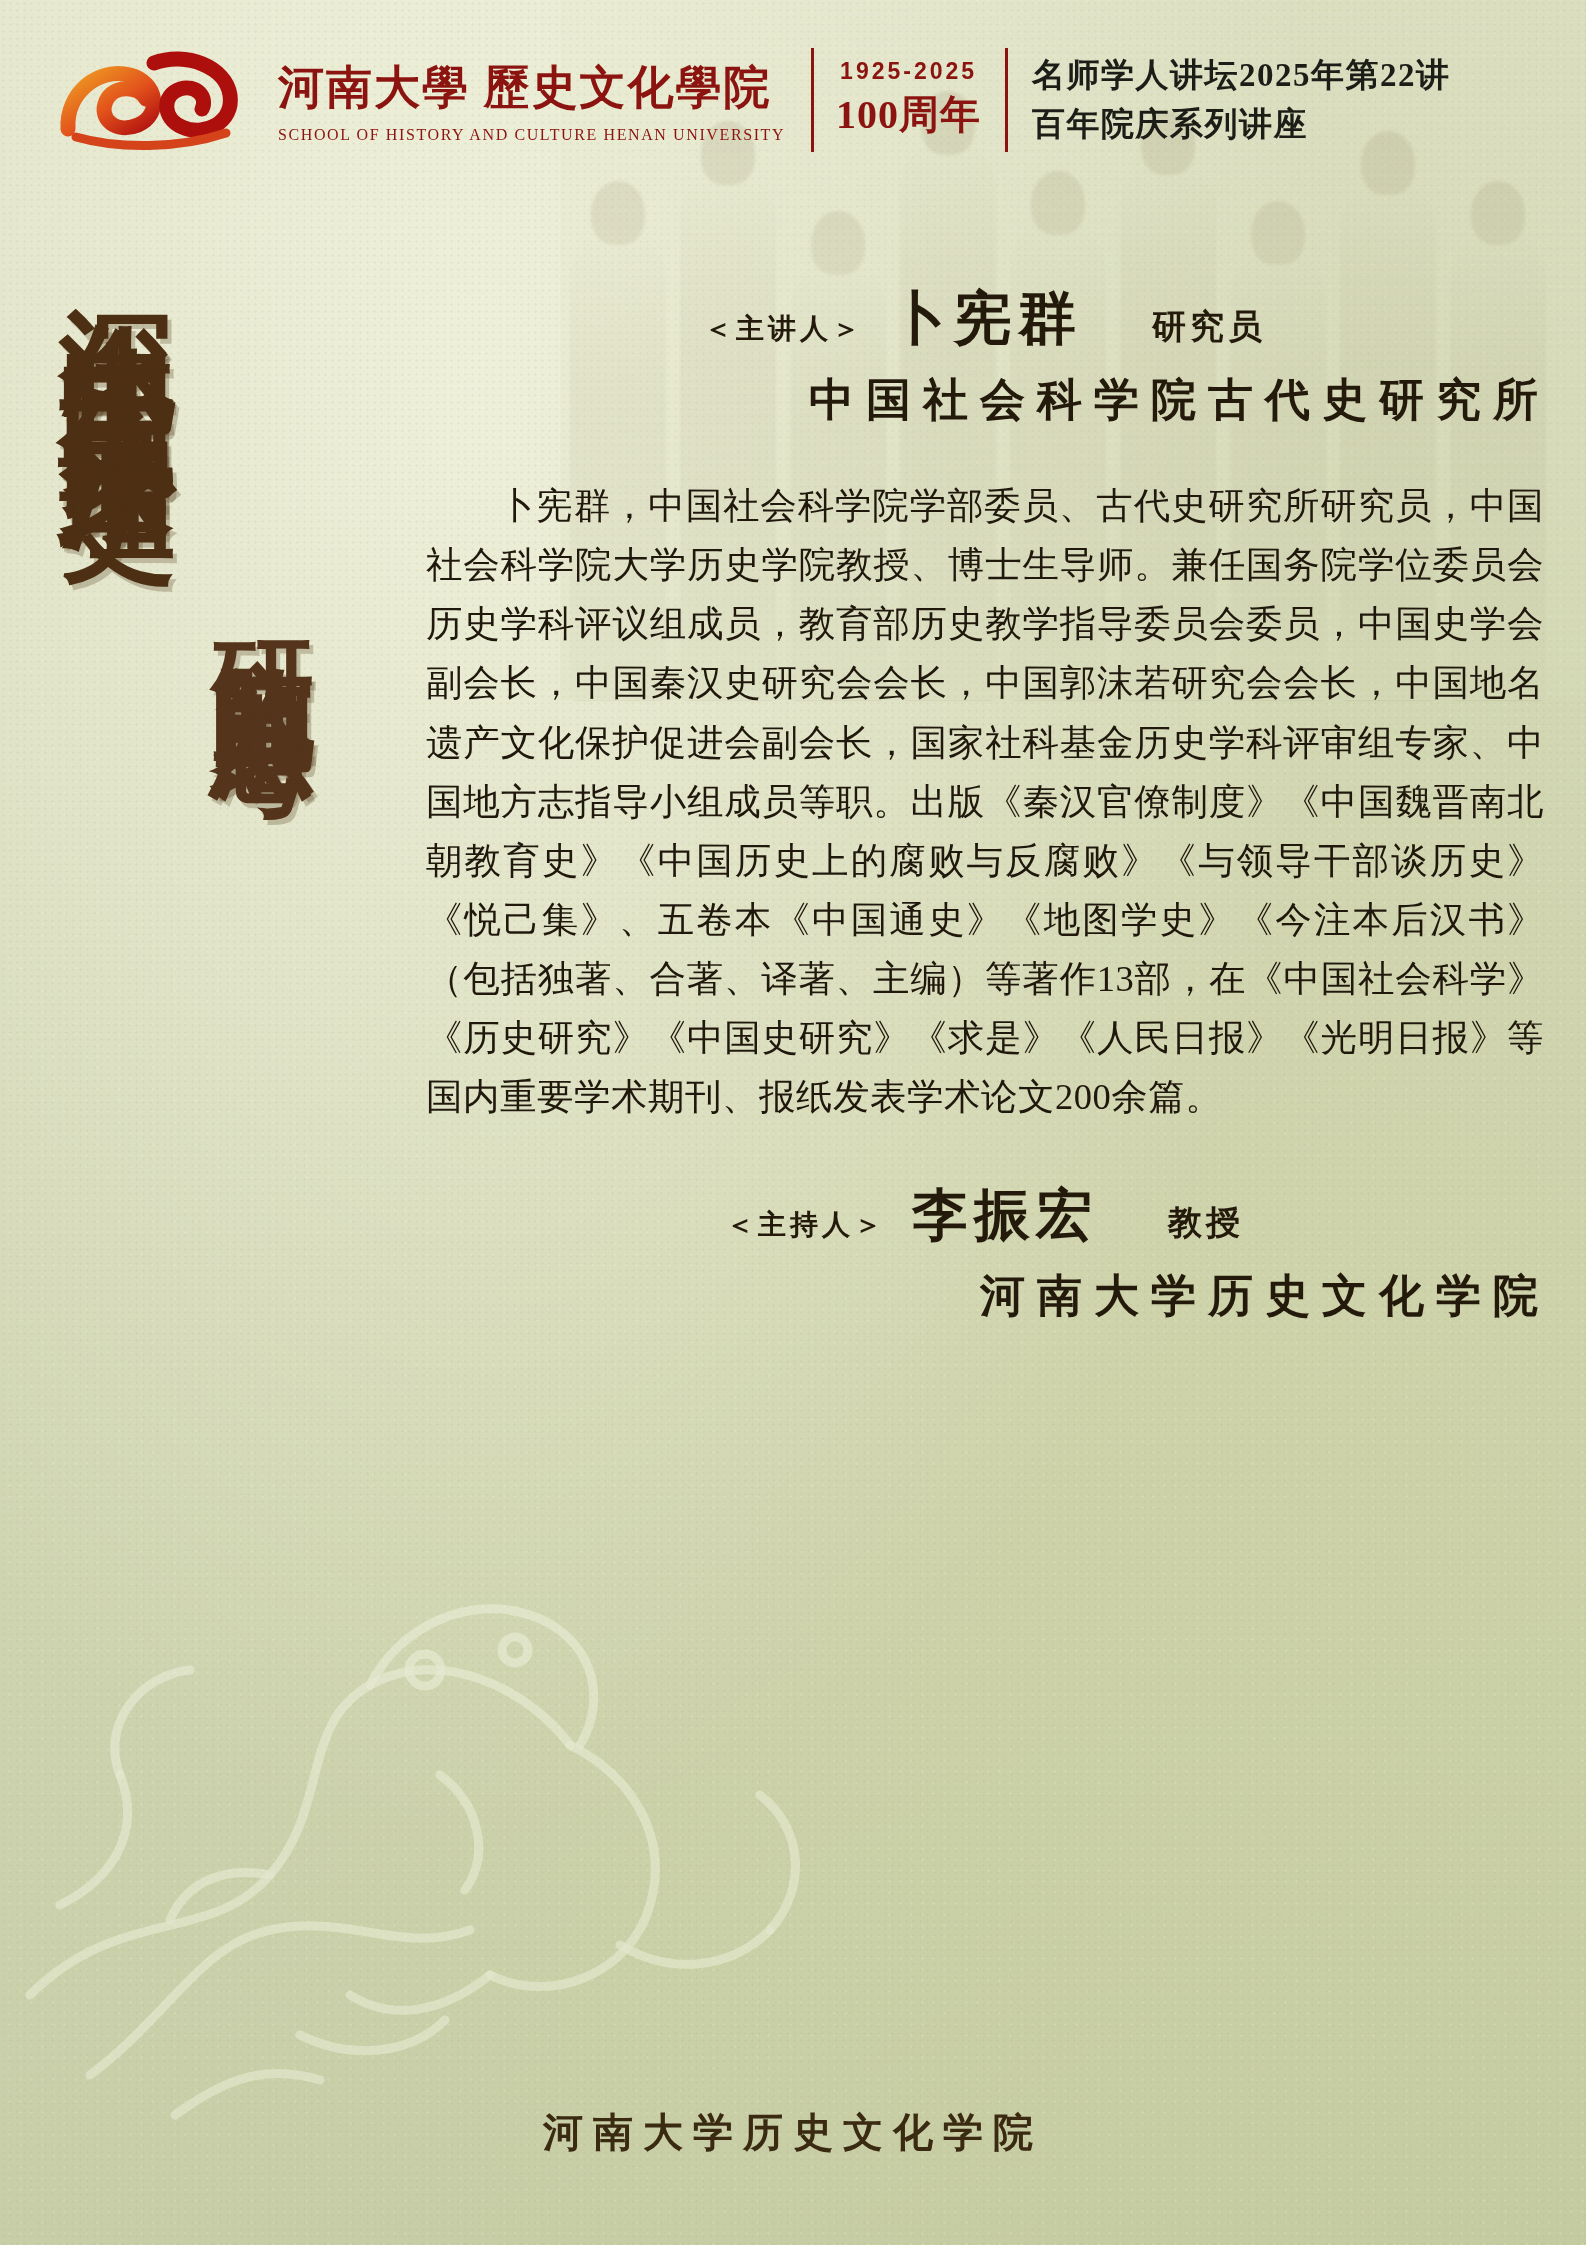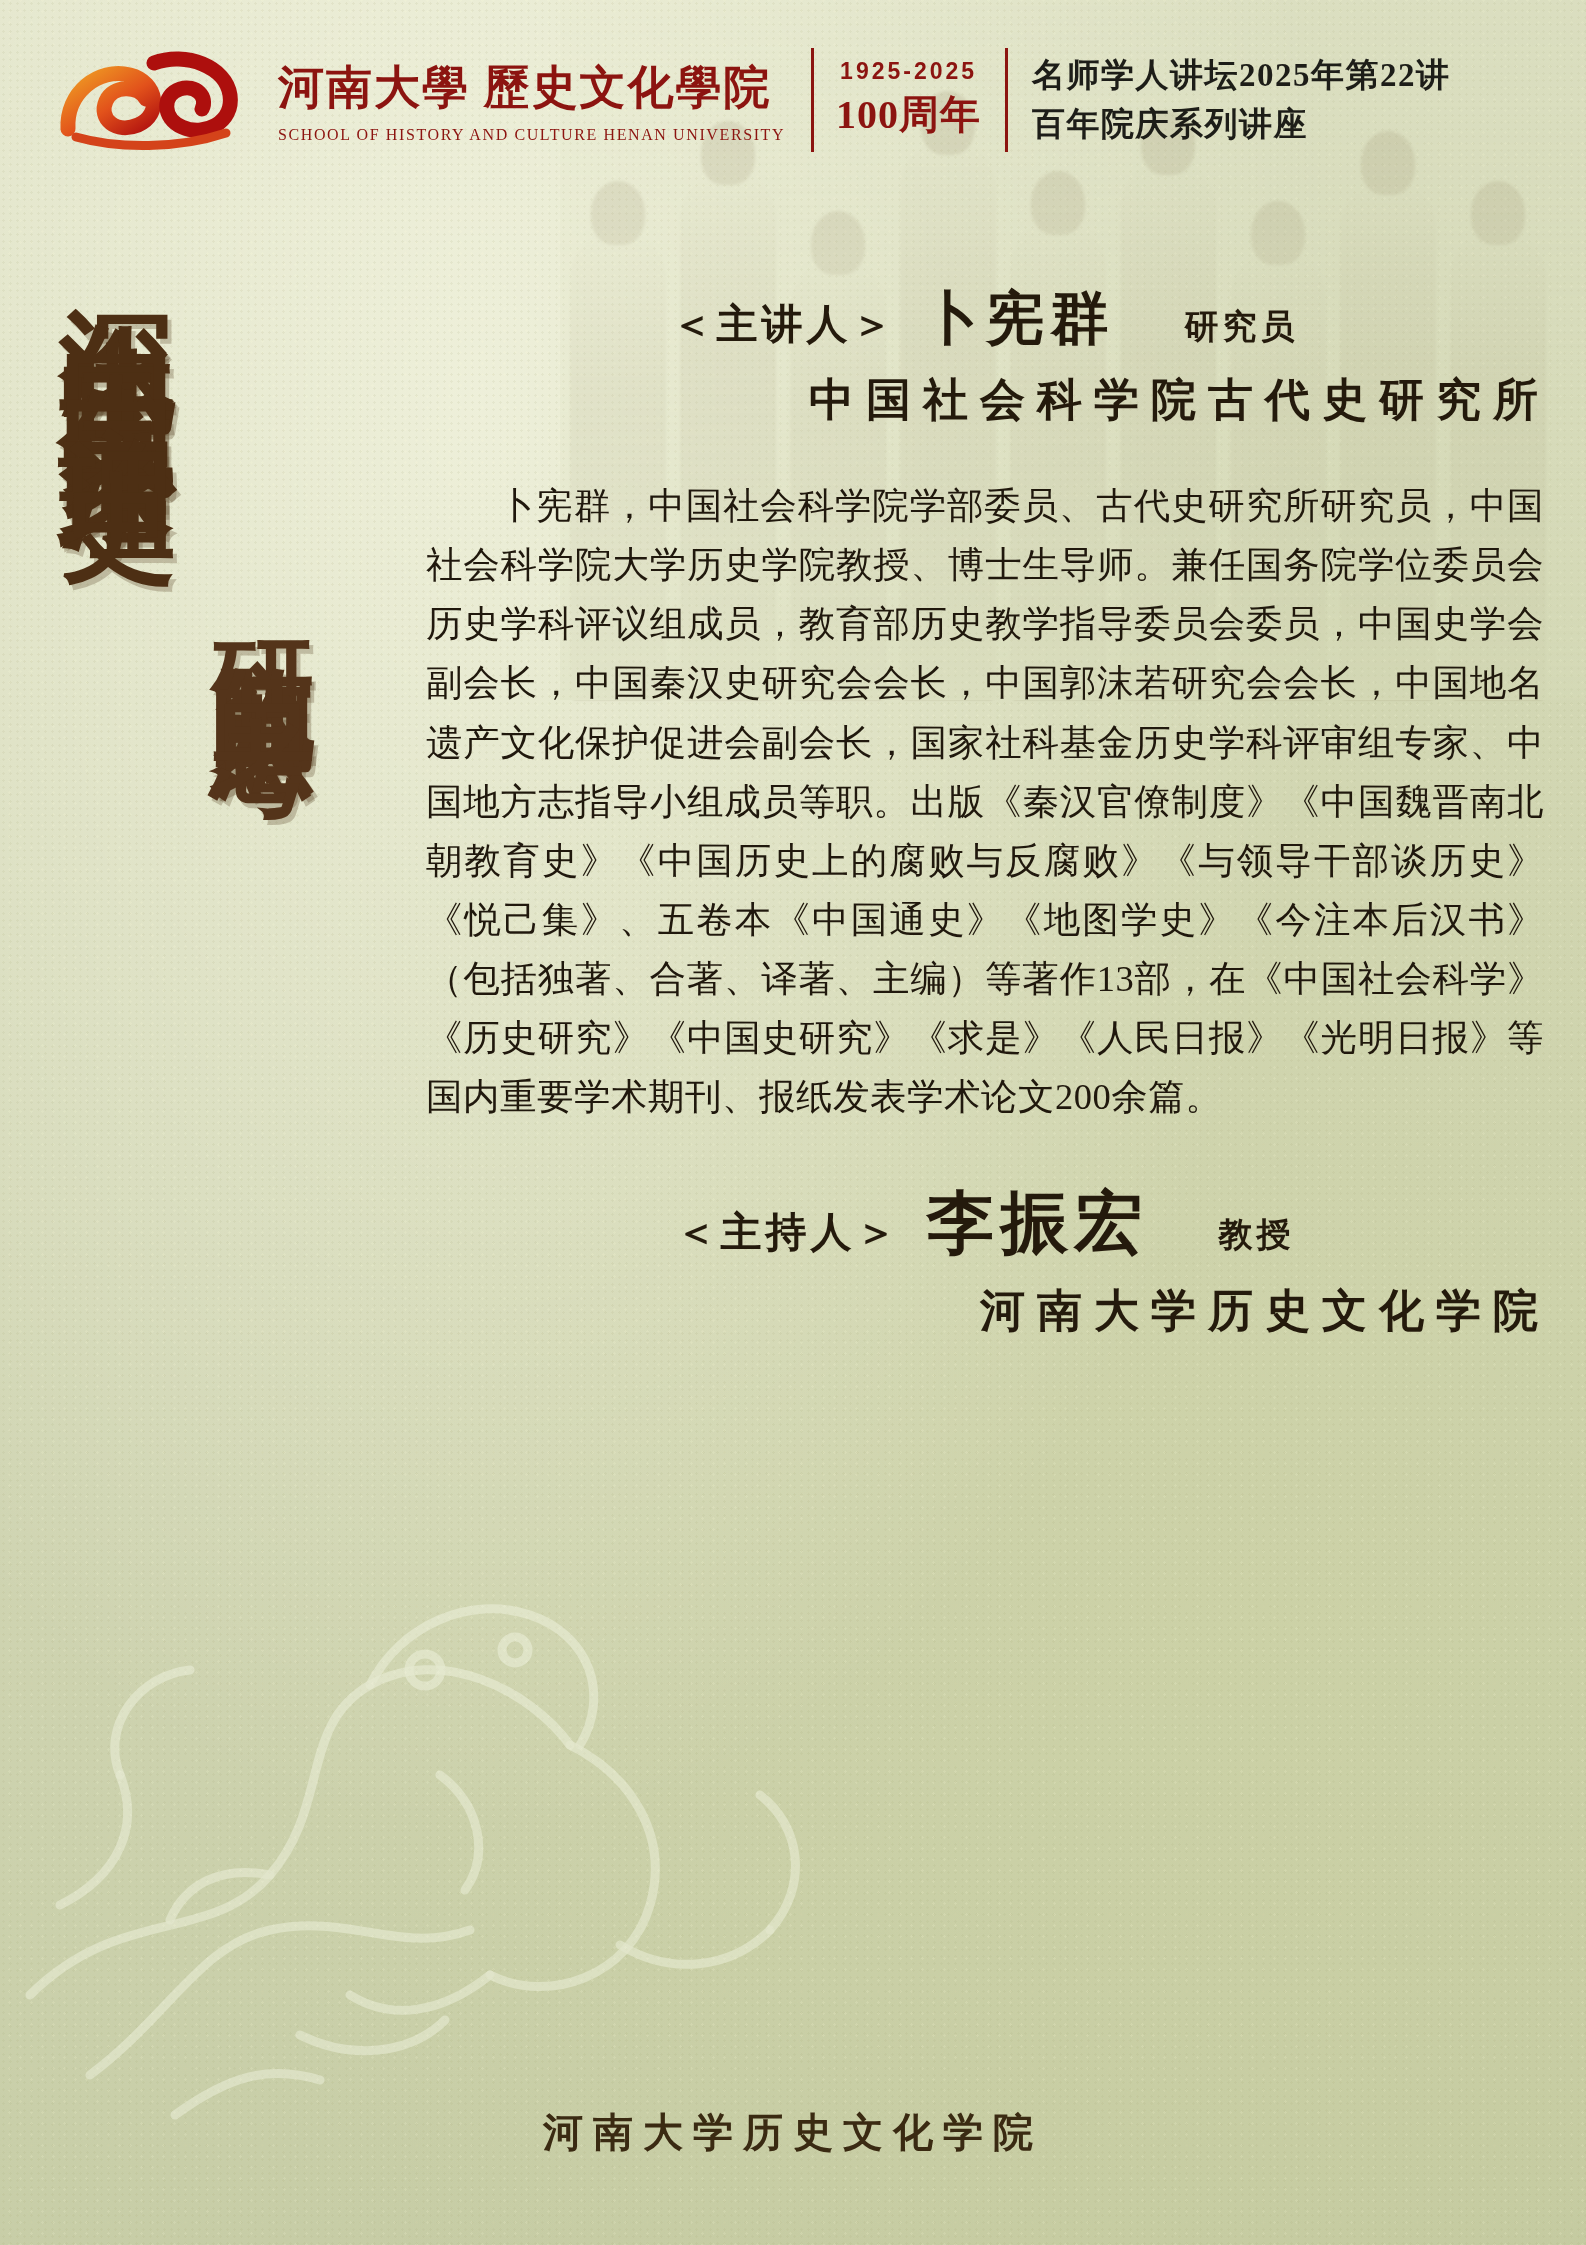--- a/index.html
+++ b/index.html
@@ -209,21 +209,21 @@
     width: 1130px;
   }
 
   .speaker-line {
     display: flex;
     align-items: baseline;
     justify-content: center;
     color: #241a0c;
   }
   .tag {
-    font-size: 41px;
+    font-size: 28px;
     font-weight: bold;
     letter-spacing: 4px;
   }
   .person {
     font-size: 58px;
     font-weight: bold;
     margin: 0 22px 0 26px;
     letter-spacing: 6px;
     font-family: "Liberation Serif", serif;
   }
@@ -249,21 +249,21 @@
     color: #20180d;
     text-align: justify;
     text-indent: 2em;
     letter-spacing: 0.5px;
     padding: 0 6px;
   }
 
   .host-block {
     margin-top: 52px;
   }
-  .host-block .person { font-size: 68px; margin-left: 26px; }
+  .host-block .person { font-size: 56px; margin-left: 26px; }
 
   
   .footer-info {
     position: absolute;
     left: 225px;
     top: 1855px;
     width: 1260px;
     display: flex;
     justify-content: space-between;
     color: #2a2113;

